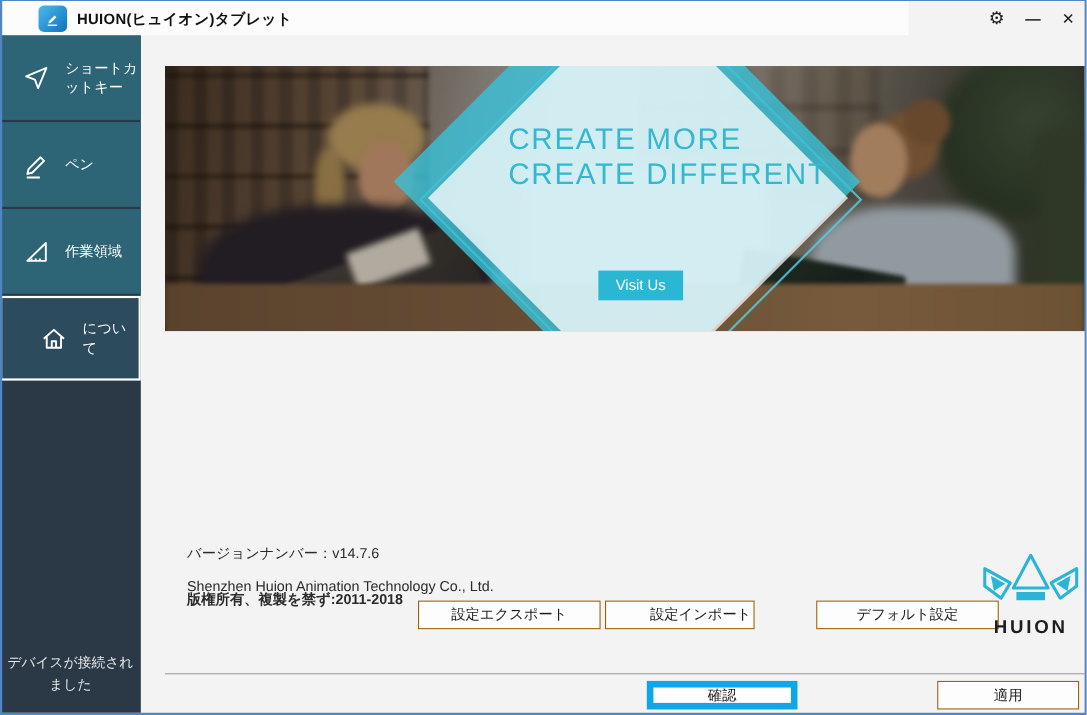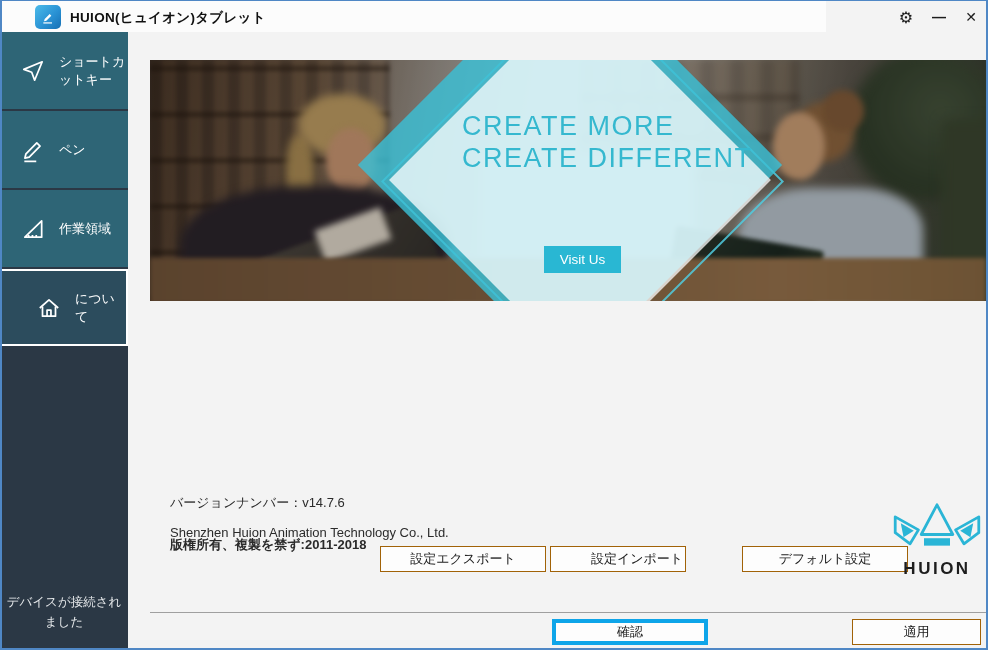--- a/index.html
+++ b/index.html
@@ -171,21 +171,21 @@
   .brand {
     position: absolute; left: 889px; top: 502px; width: 96px; text-align: center;
   }
   .brand-text {
     font-size: 17px; font-weight: 800; letter-spacing: 2.5px; color: #1d1d1d;
     margin-top: 1px;
   }
   
   .footer-sep { position: absolute; left: 150px; top: 612px; width: 836px; height: 1px;
     background: #9f9f9f; }
-  .btn-confirm { left: 552px; top: 619px; width: 156px; border: 4px solid #0ea5e9; }
+  .btn-confirm { left: 588px; top: 619px; width: 137px; border: 6px solid #0ea5e9; }
   .btn-cancel  { left: 719px; top: 619px; width: 129px; margin-top: 40px; }
   .btn-apply   { left: 852px; top: 619px; width: 129px; }
 </style>
 </head>
 <body>
 
 <div class="win">
 
   <div class="titlebar">
     <div class="app-icon">

